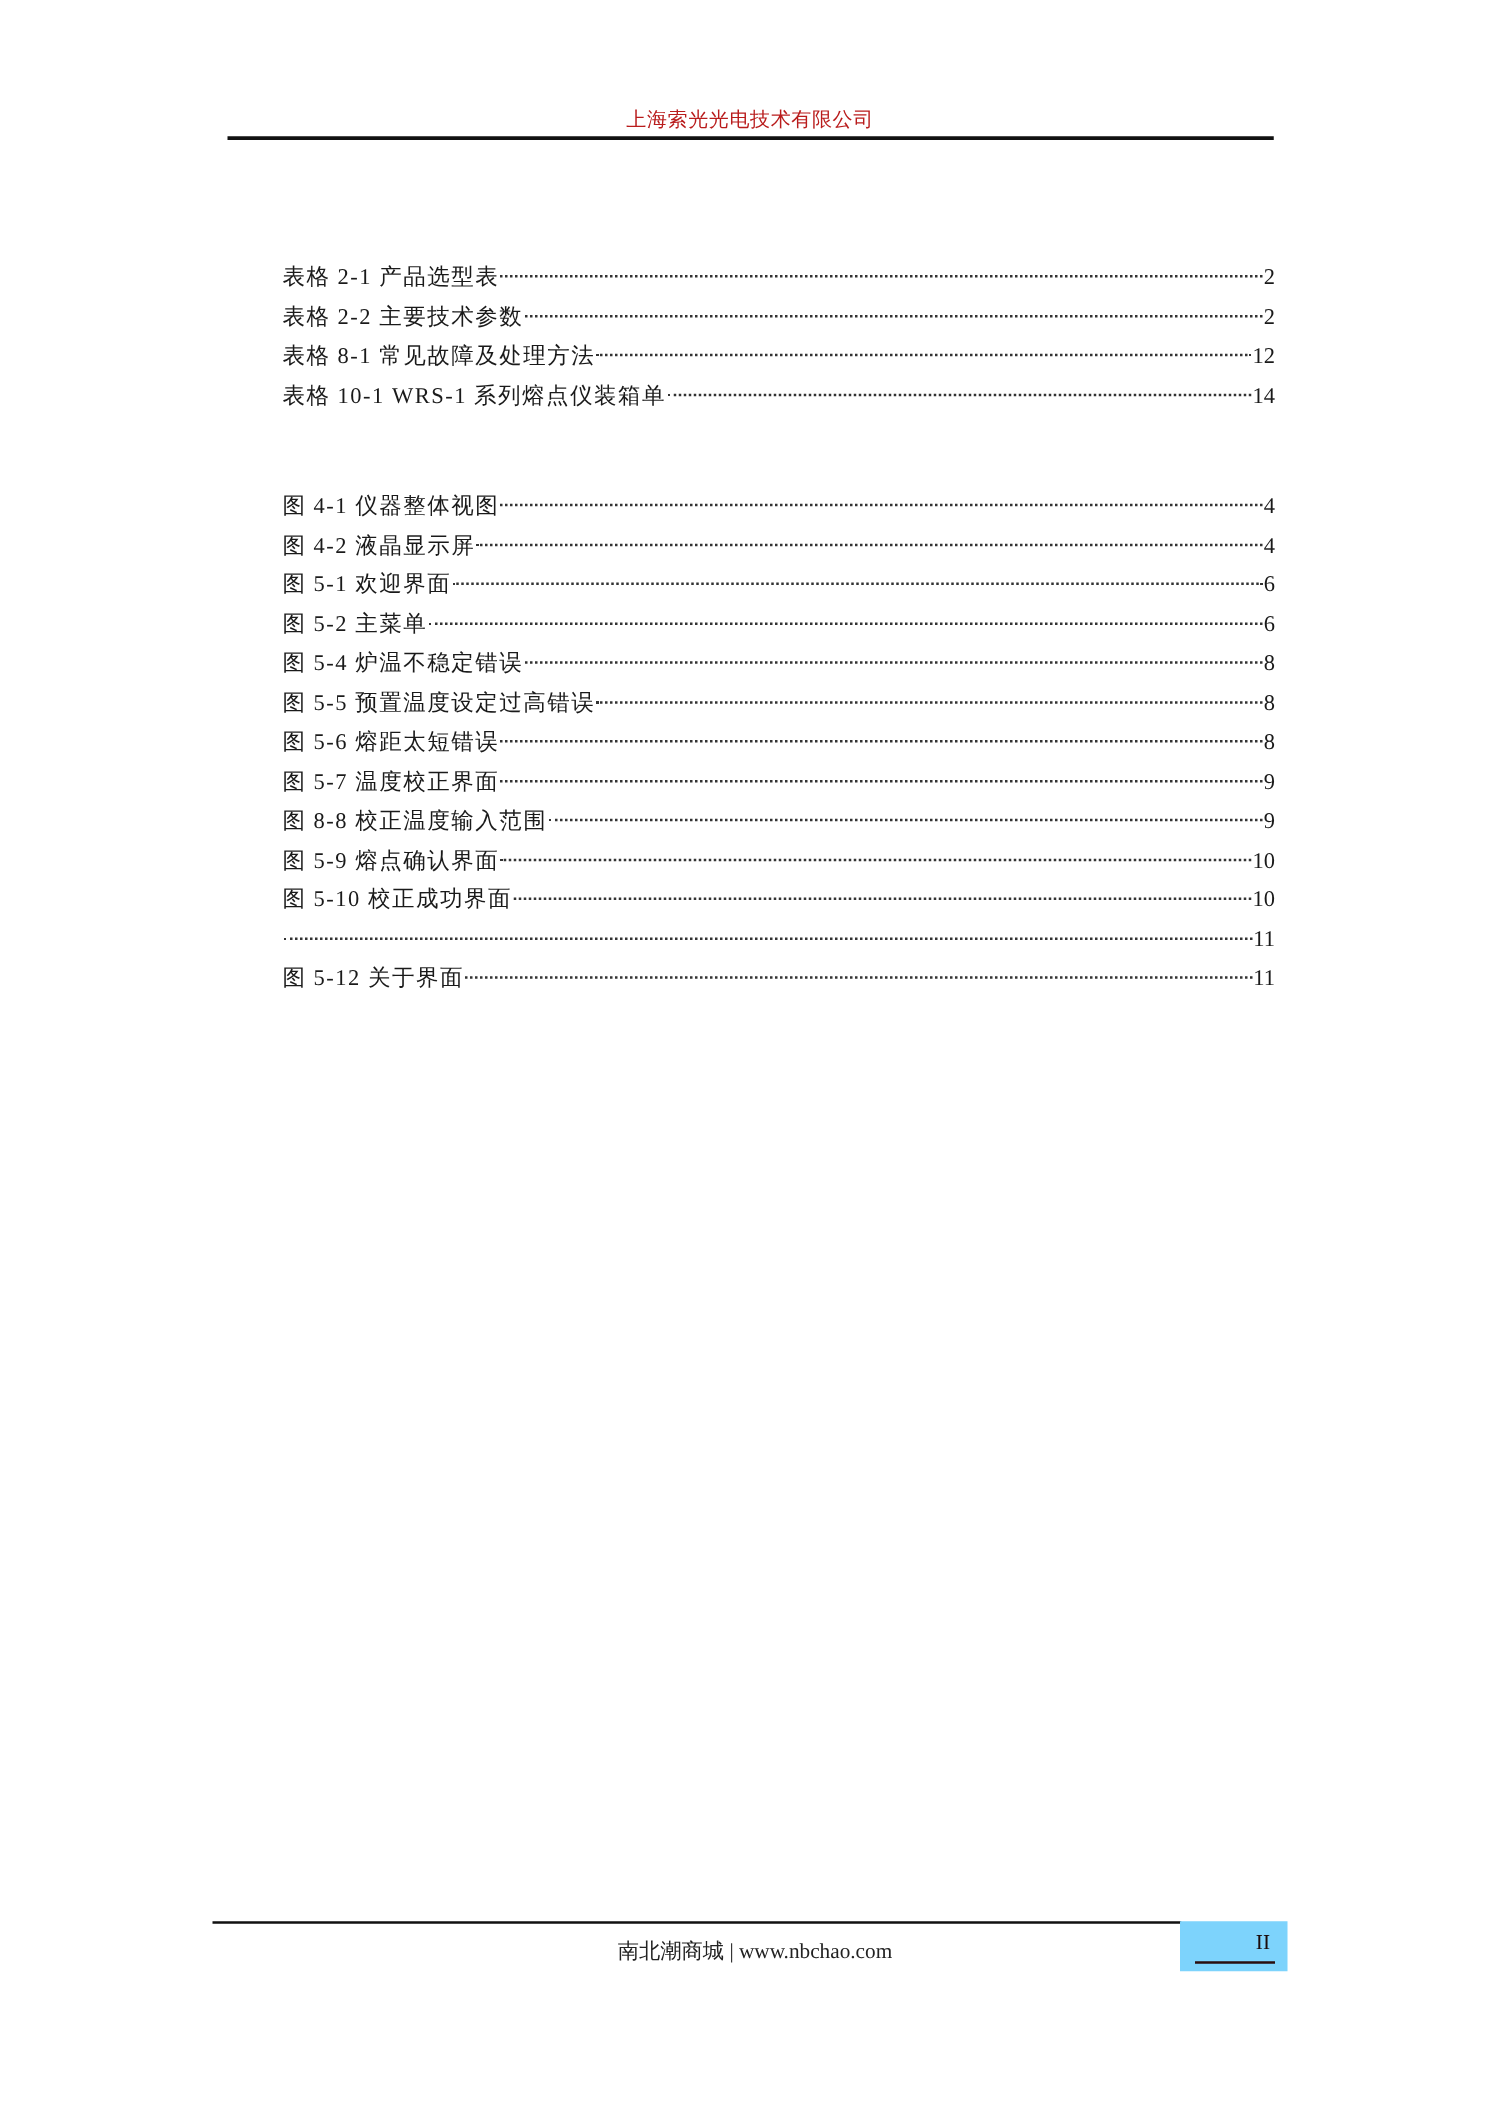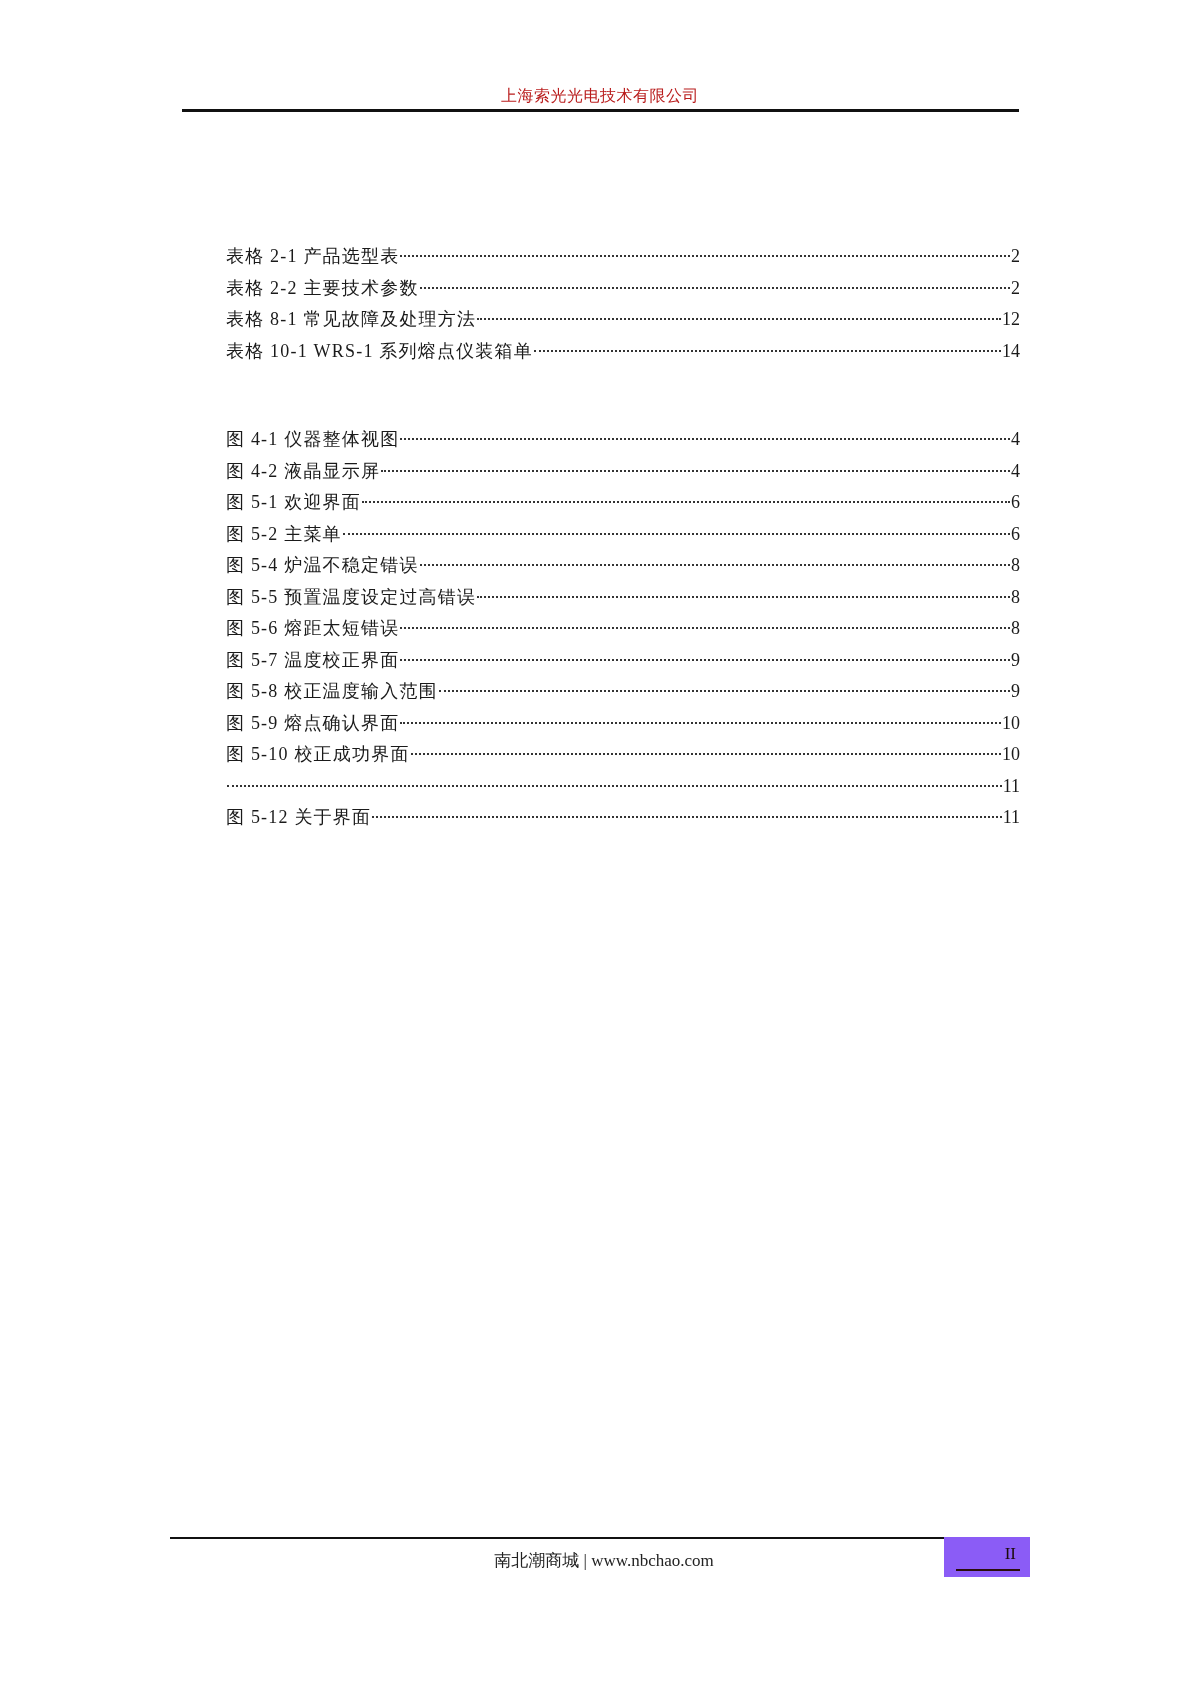--- a/index.html
+++ b/index.html
@@ -9,21 +9,21 @@
     }
     .header-title {
       position: absolute; top: 86px; left: 0; width: 1200px; text-align: center;
       font-size: 16px; letter-spacing: 0.5px; color: #b91c1c;
     }
     .header-rule {
       position: absolute; top: 109px; left: 182px; width: 837px; height: 3px;
       background: #111;
     }
     .toc {
-      position: absolute; left: 226px; width: 794px; margin-top: 35px;
+      position: absolute; left: 226px; width: 794px;
     }
     .toc-tables { top: 206px; }
     .toc-figures { top: 389px; }
     .toc-row {
       display: flex; align-items: baseline; height: 31.5px; line-height: 31.5px;
       font-size: 18px; letter-spacing: 1.2px; white-space: nowrap;
     }
     .toc-label { flex: 0 0 auto; }
     .toc-leader {
       flex: 1 1 auto; overflow: hidden; margin: 0 1px;
@@ -113,21 +113,21 @@
     <span class="toc-label">图  5-6  熔距太短错误</span>
     <span class="toc-leader"></span>
     <span class="toc-page">8</span>
   </div>
   <div class="toc-row">
     <span class="toc-label">图  5-7  温度校正界面</span>
     <span class="toc-leader"></span>
     <span class="toc-page">9</span>
   </div>
   <div class="toc-row">
-    <span class="toc-label">图  5-8  校正温度输入范围</span>
+    <span class="toc-label">图  8-8  校正温度输入范围</span>
     <span class="toc-leader"></span>
     <span class="toc-page">9</span>
   </div>
   <div class="toc-row">
     <span class="toc-label">图  5-9  熔点确认界面</span>
     <span class="toc-leader"></span>
     <span class="toc-page">10</span>
   </div>
   <div class="toc-row">
     <span class="toc-label">图  5-10  校正成功界面</span>
@@ -140,16 +140,16 @@
   </div>
   <div class="toc-row">
     <span class="toc-label">图  5-12  关于界面</span>
     <span class="toc-leader"></span>
     <span class="toc-page">11</span>
   </div>
 </div>
 
 <div class="footer-rule"></div>
 <div class="footer-text">南北潮商城 | www.nbchao.com</div>
-<div class="page-box" style="background: #8b5cf6;">
+<div class="page-box" style="background: #7dd3fc;">
   <span class="page-num">II</span>
   <span class="page-underline"></span>
 </div>
 
 </body></html>

